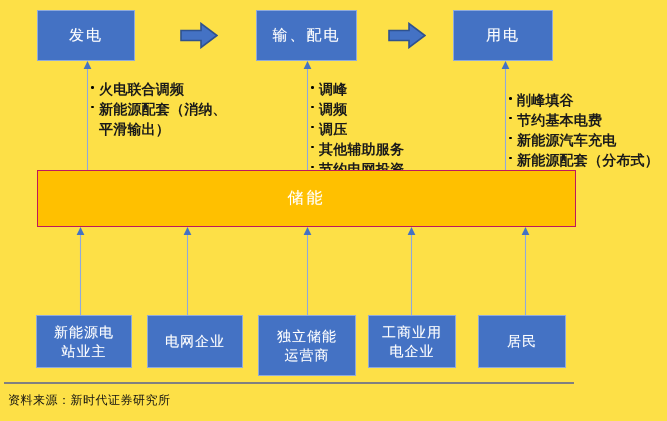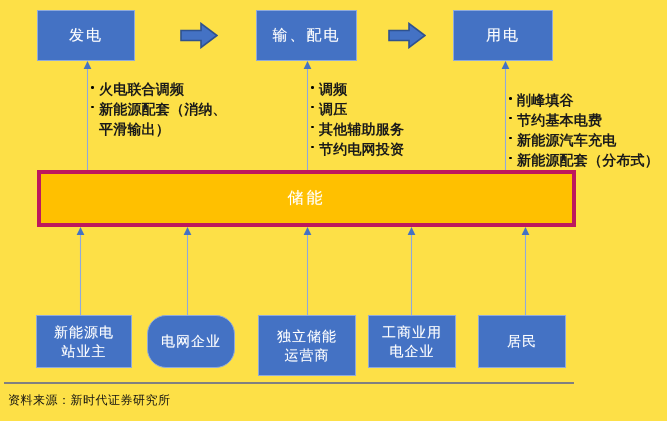--- a/index.html
+++ b/index.html
@@ -49,21 +49,21 @@
   .block-arrow svg { display: block; width: 100%; height: 100%; }
 
   
   #storage-bar {
     position: absolute;
     left: 37px;
     top: 170px;
     width: 539px;
     height: 57px;
     background: #FFC000;
-    border: 4px solid #be185d;
+    border: 1px solid #be185d;
     box-sizing: border-box;
     display: flex;
     align-items: center;
     justify-content: center;
     color: #ffffff;
     font-size: 16px;
     letter-spacing: 3px;
     text-shadow: 0 0 1px rgba(255,255,255,.4);
   }
 
@@ -161,20 +161,21 @@
     </svg>
   </div>
 
   <div class="bullet-list" style="left:90px; top:80px; width:160px;">
     <div class="li">火电联合调频</div>
     <div class="li">新能源配套（消纳、
 平滑输出）</div>
   </div>
 
   <div class="bullet-list" style="left:310px; top:80px; width:150px;">
+    <div class="li">调峰</div>
     <div class="li">调频</div>
     <div class="li">调压</div>
     <div class="li">其他辅助服务</div>
     <div class="li">节约电网投资</div>
   </div>
 
   <div class="bullet-list" style="left:508px; top:80px; width:160px;margin-top:11px;">
     <div class="li">削峰填谷</div>
     <div class="li">节约基本电费</div>
     <div class="li">新能源汽车充电</div>
@@ -214,21 +215,21 @@
   <div class="connector" style="left:520px; top:227px; height:88px;">
     <svg viewBox="0 0 11 88" preserveAspectRatio="none">
       <line x1="5.5" y1="88" x2="5.5" y2="7" stroke="#8FAADC" stroke-width="1.1"></line>
       <polygon points="5.5,0 1.6,8 9.4,8" fill="#4472C4"></polygon>
     </svg>
   </div>
 
   <div class="node-box bottom" style="left:36px;  top:315px; width:96px; height:53px; white-space:pre-line;">新能源电
 站业主</div>
 
-  <div class="node-box bottom" style="left:147px; top:315px; width:88px; height:53px; white-space:pre-line;border-radius:19px;">电网企业</div>
+  <div class="node-box bottom" style="left:147px; top:315px; width:96px; height:53px; white-space:pre-line;">电网企业</div>
 
   <div class="node-box bottom" style="left:258px; top:315px; width:98px; height:61px; white-space:pre-line;">独立储能
 运营商</div>
 
   <div class="node-box bottom" style="left:368px; top:315px; width:88px; height:53px; white-space:pre-line;">工商业用
 电企业</div>
 
   <div class="node-box bottom" style="left:478px; top:315px; width:88px; height:53px; white-space:pre-line;">居民</div>
 
   <div id="footer-rule"></div>

